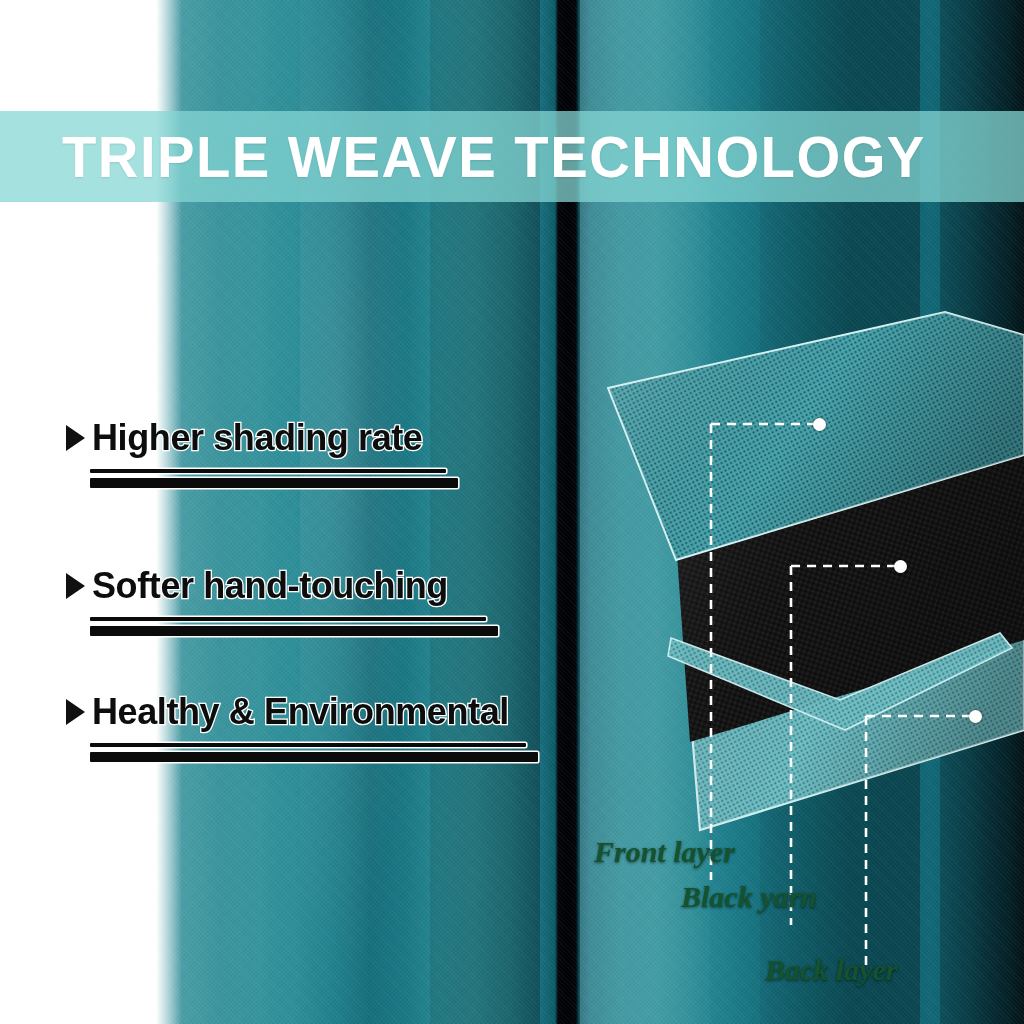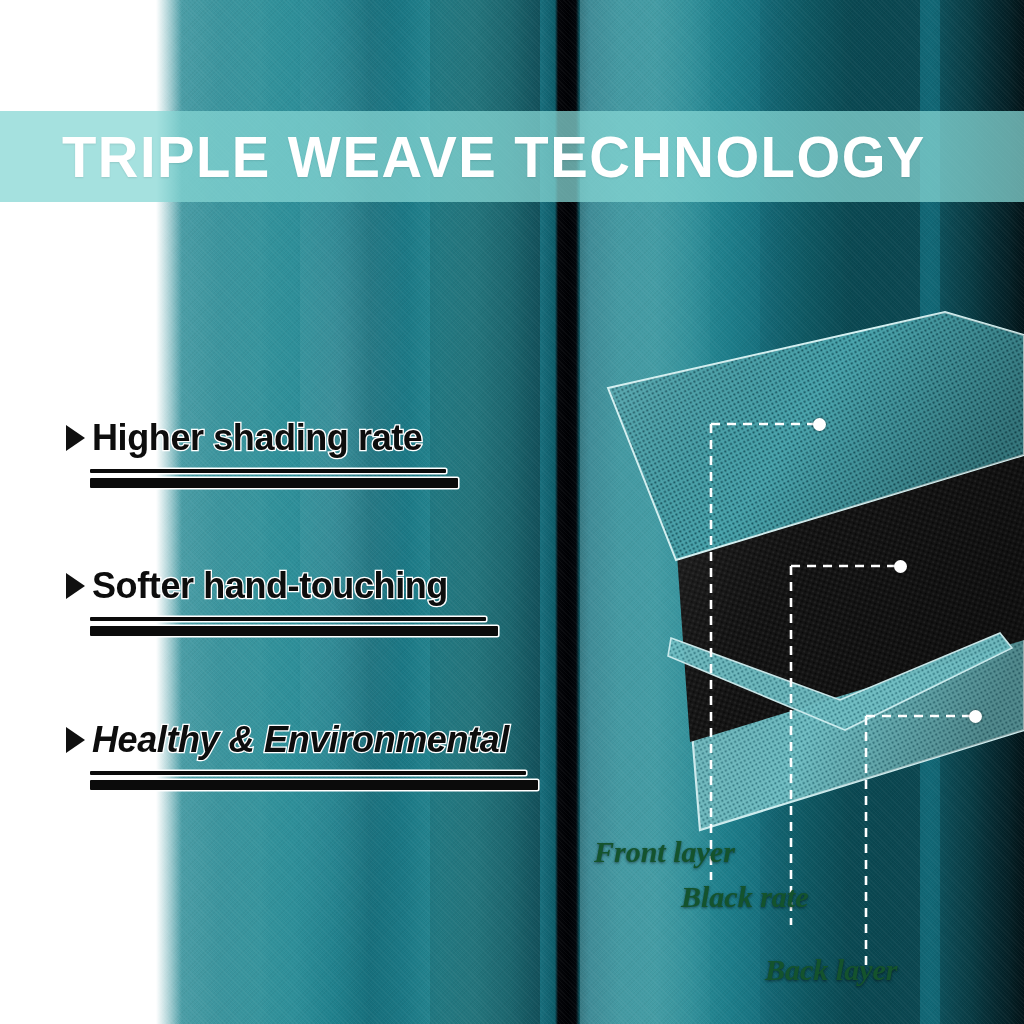--- a/index.html
+++ b/index.html
@@ -185,21 +185,21 @@
       <div class="feature-row">
         <span class="bullet"></span>
         <span class="feature-text">Higher shading rate</span>
       </div>
       <div class="rules" style="width:368px;">
         <div class="rule-thin" style="width:356px;"></div>
         <div class="rule-thick" style="width:368px;"></div>
       </div>
     </div>
 
-    <div class="feature" style="top:720px;font-style:italic;">
+    <div class="feature" style="top:692px;">
       <div class="feature-row">
         <span class="bullet"></span>
         <span class="feature-text">Healthy &amp; Environmental</span>
       </div>
       <div class="rules" style="width:448px;">
         <div class="rule-thin" style="width:436px;"></div>
         <div class="rule-thick" style="width:448px;"></div>
       </div>
     </div>
 
@@ -257,17 +257,17 @@
         <path d="M791,566 L900,566 M791,566 L791,925"></path>
         <path d="M866,716 L975,716 M866,716 L866,968"></path>
       </g>
     </svg>
 
     <div class="dot" style="left:813px;top:418px;"></div>
     <div class="dot" style="left:894px;top:560px;"></div>
     <div class="dot" style="left:969px;top:710px;"></div>
 
     <div class="layer-label" style="left:594px;top:836px;">Front layer</div>
-    <div class="layer-label" style="left:681px;top:881px;">Black rate</div>
+    <div class="layer-label" style="left:681px;top:881px;">Black yarn</div>
     <div class="layer-label" style="left:765px;top:954px;">Back layer</div>
   </div>
 
 </div>
 
 </body></html>

